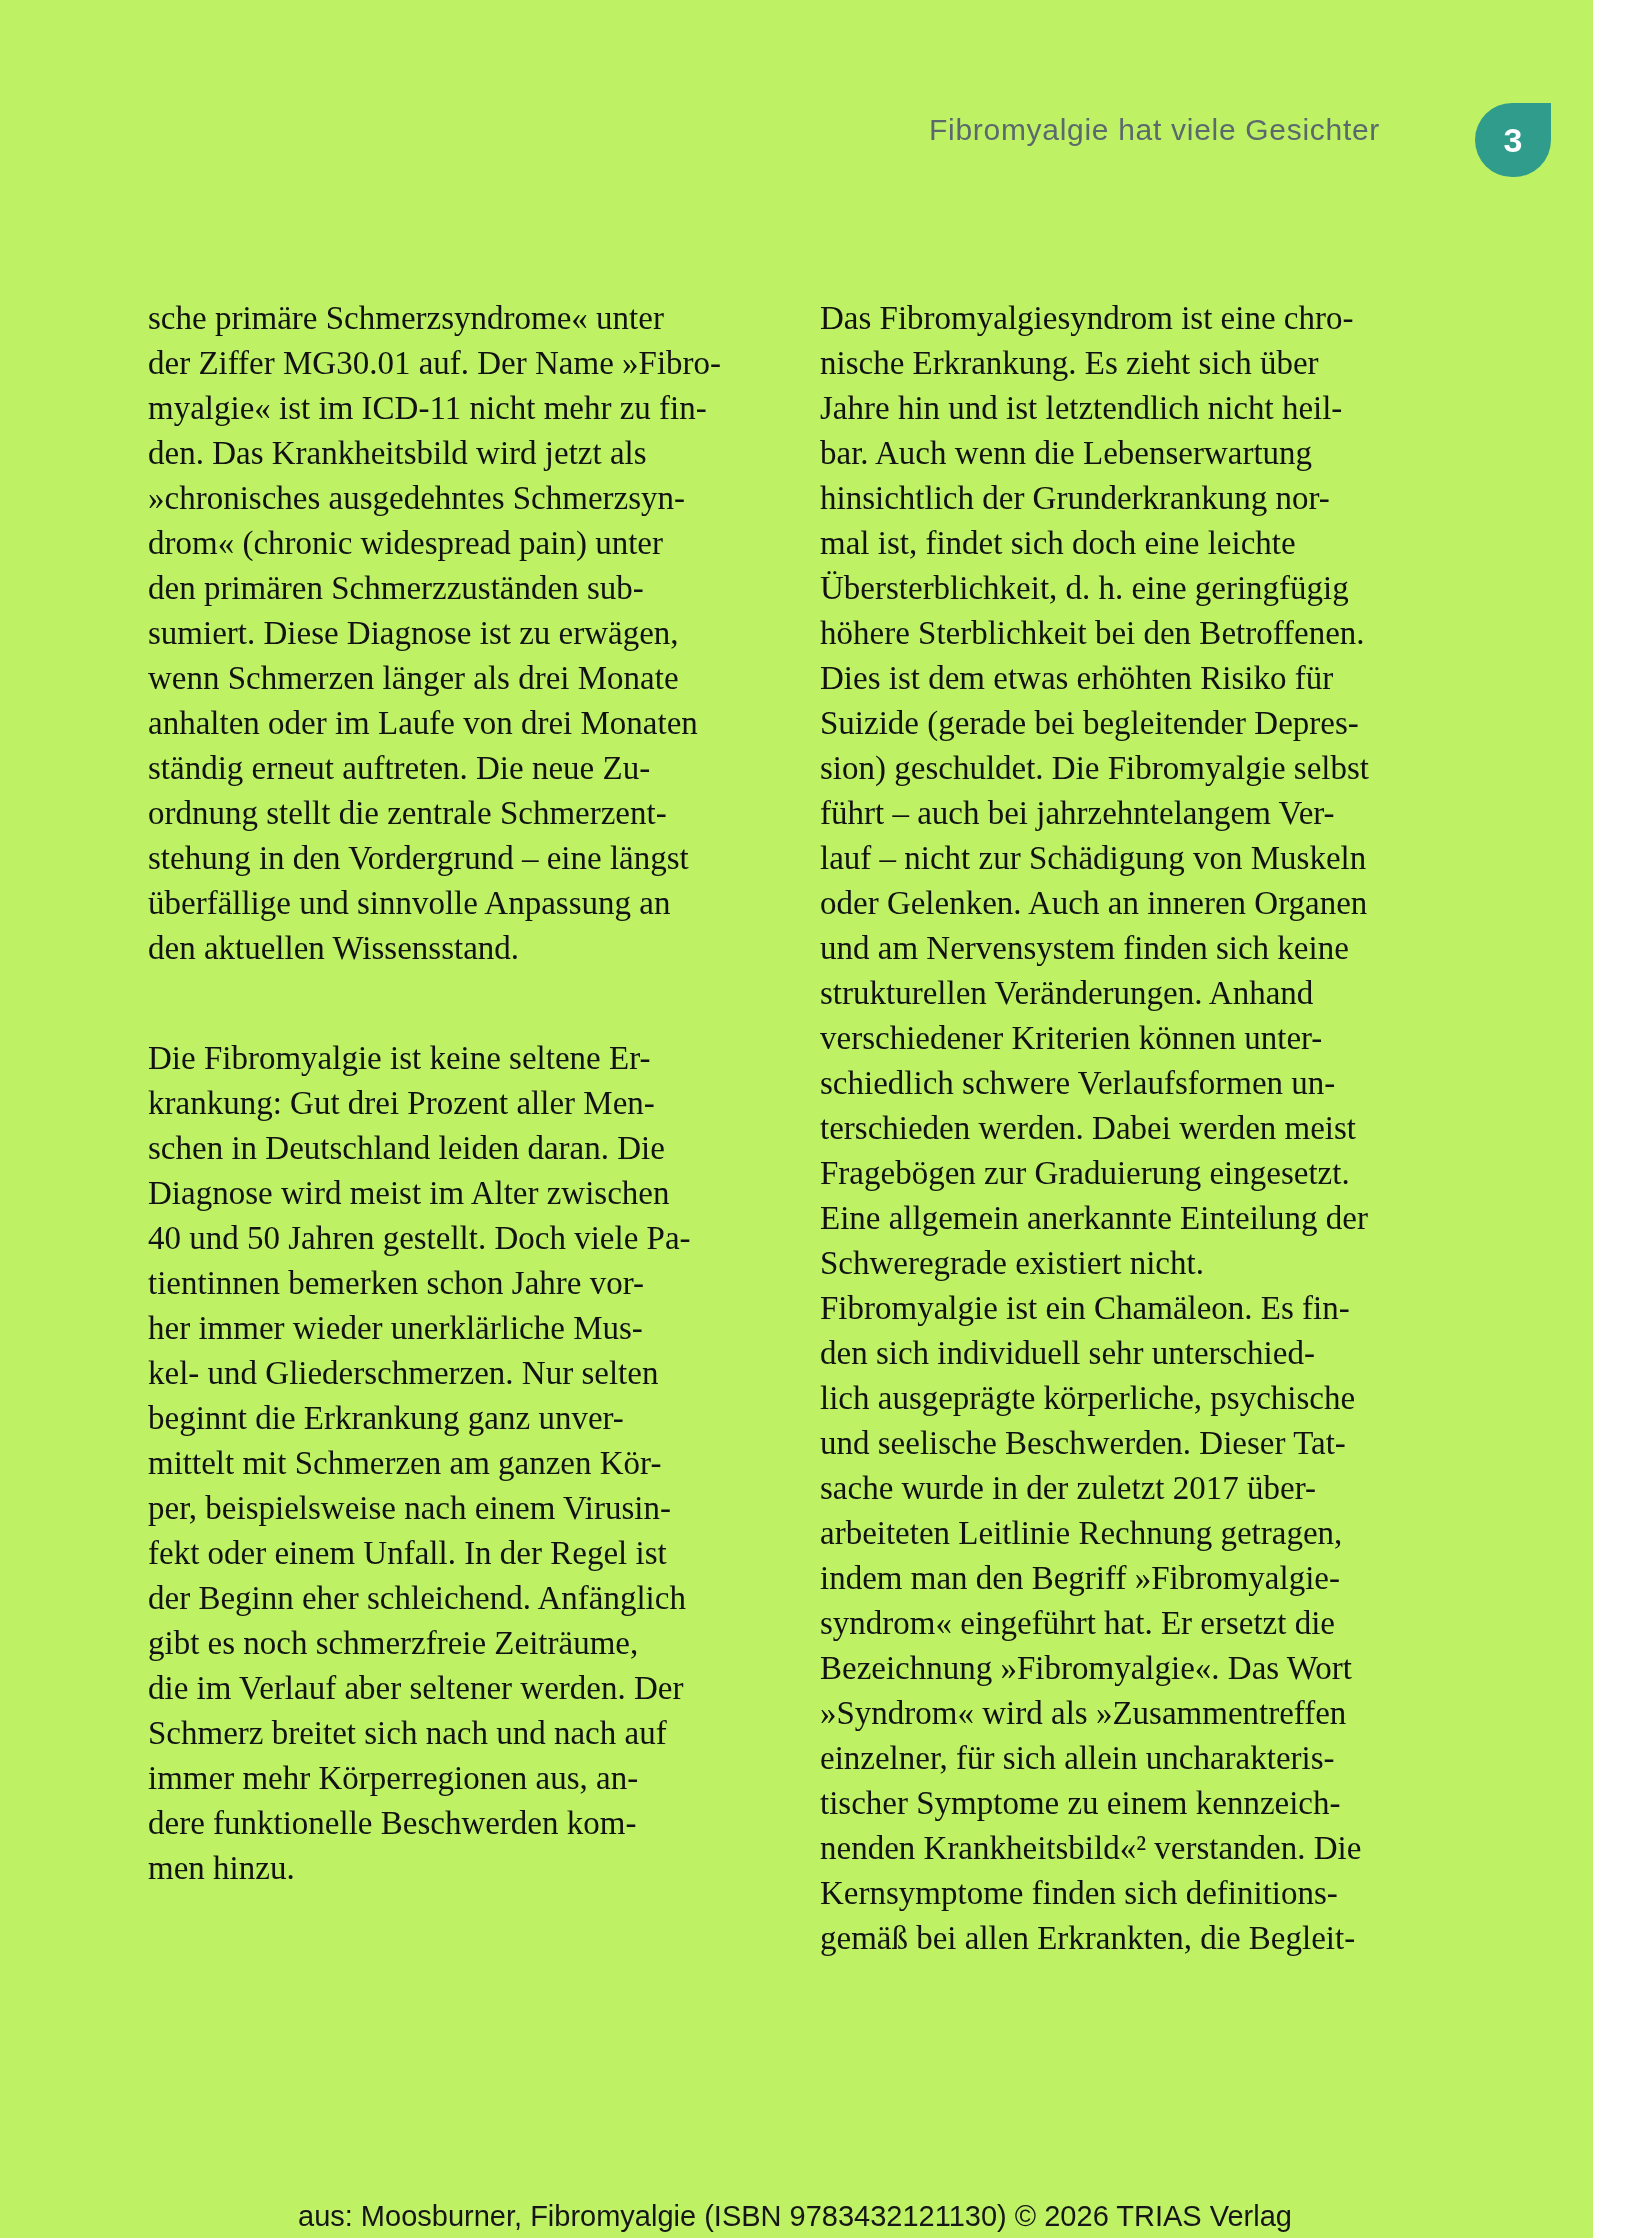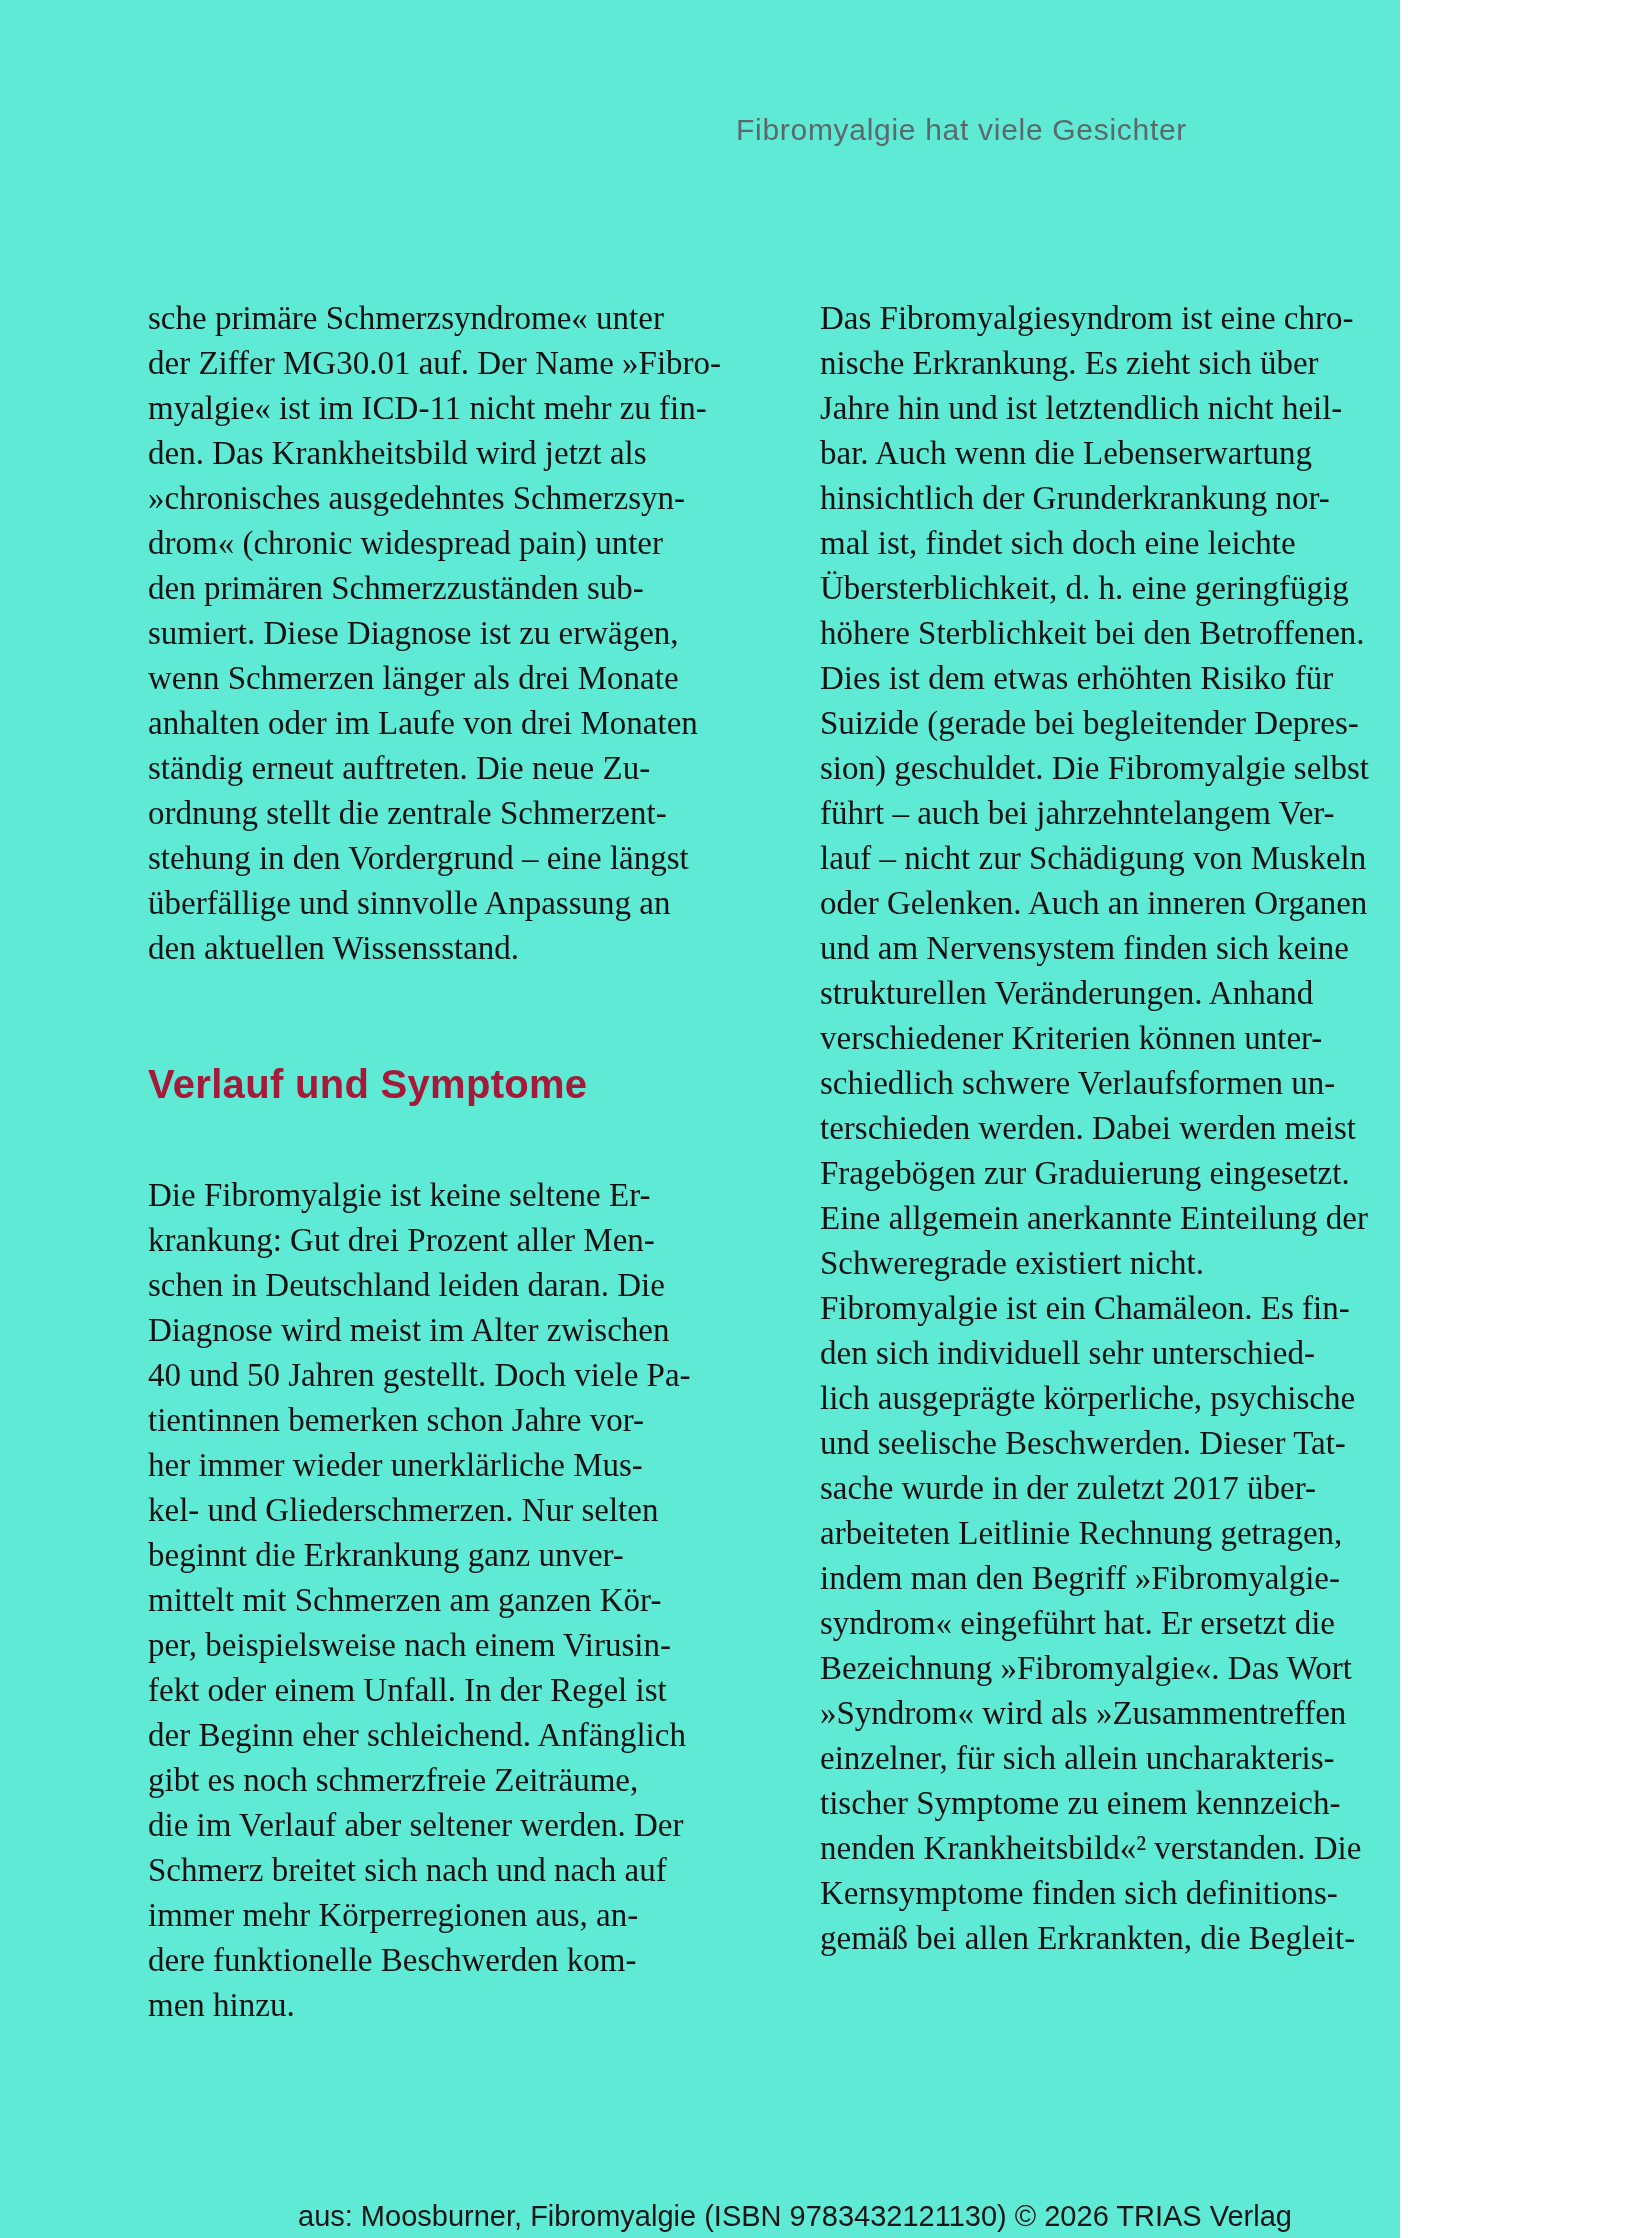--- a/index.html
+++ b/index.html
@@ -3,22 +3,22 @@
 <meta charset="utf-8">
 <style>
   html, body { margin: 0; padding: 0; }
   body {
     width: 1651px; height: 2239px;
     background: #ffffff;
     font-family: "Liberation Serif", serif;
   }
   .page {
     position: relative;
-    width: 1400px; height: 2239px;
-    background: #5eead4;
+    width: 1593px; height: 2239px;
+    background: #bef264;
     overflow: hidden;
   }
   .running-head {
     position: absolute;
     top: 109px; right: 213px;
     font-family: "Liberation Sans", sans-serif;
     font-size: 30px; line-height: 41px;
     letter-spacing: 0.7px;
     color: var(--header-gray, #5c696c);
     white-space: pre;
@@ -97,21 +97,20 @@
 drom« (chronic widespread pain) unter
 den primären Schmerzzuständen sub-
 sumiert. Diese Diagnose ist zu erwägen,
 wenn Schmerzen länger als drei Monate
 anhalten oder im Laufe von drei Monaten
 ständig erneut auftreten. Die neue Zu-
 ordnung stellt die zentrale Schmerzent-
 stehung in den Vordergrund – eine längst
 überfällige und sinnvolle Anpassung an
 den aktuellen Wissensstand.</p>
-      <h2>Verlauf und Symptome</h2>
       <p class="after-heading">Die Fibromyalgie ist keine seltene Er-
 krankung: Gut drei Prozent aller Men-
 schen in Deutschland leiden daran. Die
 Diagnose wird meist im Alter zwischen
 40 und 50 Jahren gestellt. Doch viele Pa-
 tientinnen bemerken schon Jahre vor-
 her immer wieder unerklärliche Mus-
 kel- und Gliederschmerzen. Nur selten
 beginnt die Erkrankung ganz unver-
 mittelt mit Schmerzen am ganzen Kör-

